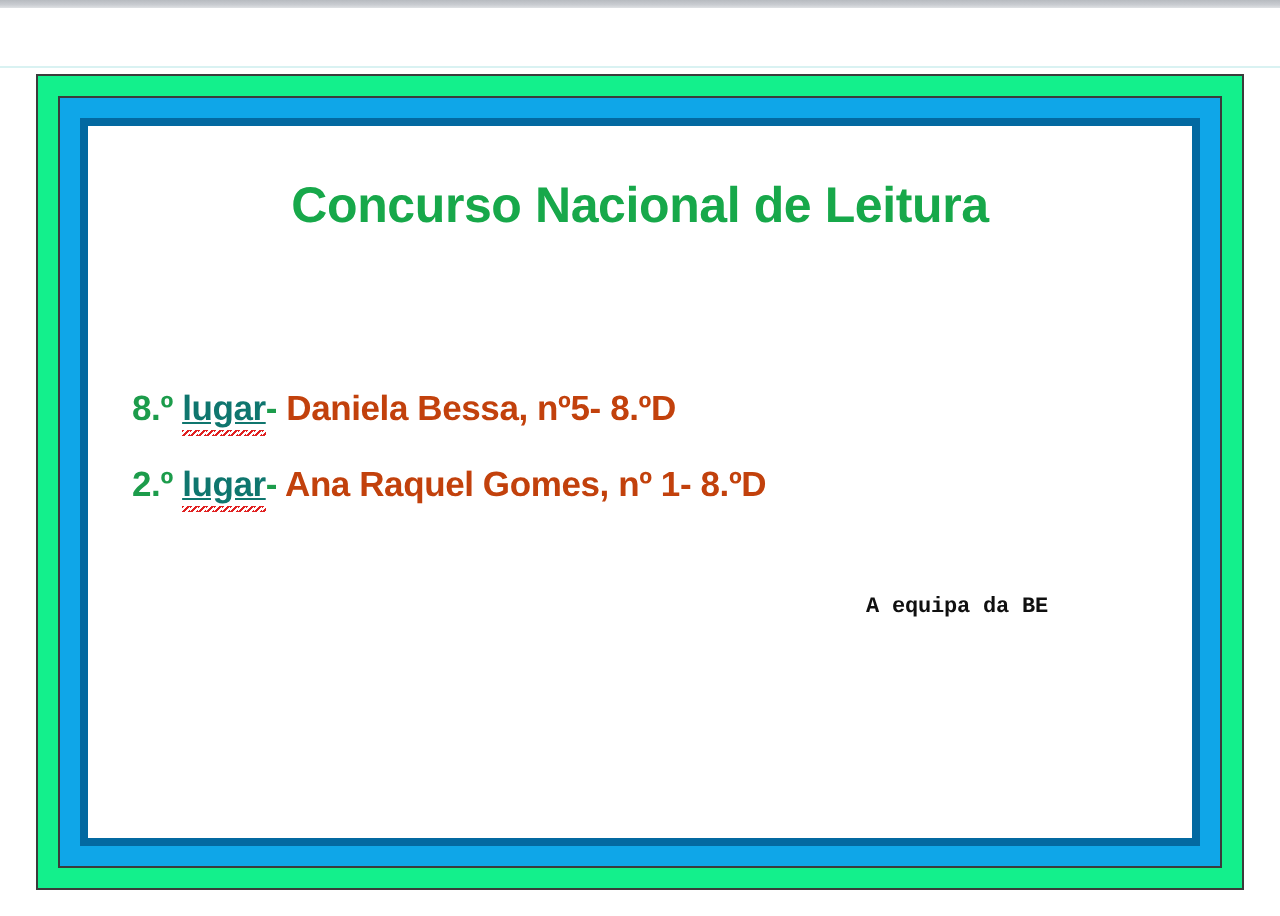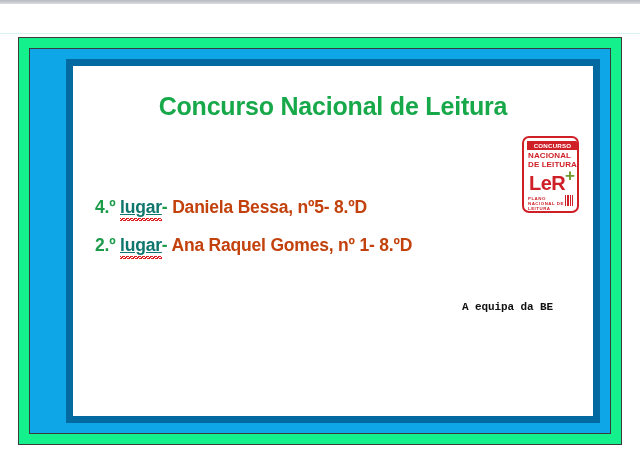--- a/index.html
+++ b/index.html
@@ -61,23 +61,22 @@
 
   
   .slide-canvas {
     position: absolute;
     left: 10px;
     top: 10px;
     right: 10px;
     bottom: 10px;
     box-sizing: border-box;
     background: #ffffff;
-    border: 7px solid #0369a1;
-    overflow: hidden;
-    margin-left: 26px;
+    border: 4px solid #0369a1;
+    overflow: hidden;
   }
 
   .slide-title {
     position: absolute;
     left: 0;
     top: 26px;
     width: 100%;
     text-align: center;
     color: #17A84A;
     font-size: 25px;
@@ -236,34 +235,25 @@
 <div class="page-hairline"></div>
 
 <div class="slide-frame">
   <div class="slide-frame-inner">
     <div class="slide-canvas">
 
       <div class="slide-title">Concurso Nacional de Leitura</div>
 
 
       <div class="winner-line l1">
-        <span class="rank-label">4.º </span><span class="spellcheck">lugar</span><span class="rank-label">- </span><span class="winner-name">Daniela Bessa, nº5- 8.ºD</span>
+        <span class="rank-label">8.º </span><span class="spellcheck">lugar</span><span class="rank-label">- </span><span class="winner-name">Daniela Bessa, nº5- 8.ºD</span>
       </div>
 
       <div class="winner-line l2">
         <span class="rank-label">2.º </span><span class="spellcheck">lugar</span><span class="rank-label">- </span><span class="winner-name">Ana Raquel Gomes, nº 1- 8.ºD</span>
       </div>
 
-      <div class="logo">
-        <div class="logo-banner">CONCURSO</div>
-        <div class="logo-line2">NACIONAL</div>
-        <div class="logo-line3">DE LEITURA</div>
-        <div class="logo-ler">LeR</div>
-        <div class="logo-plus">+</div>
-        <div class="logo-footer">PLANO NACIONAL DE LEITURA</div>
-        <div class="logo-barcode"></div>
-      </div>
 
       <div class="closing c2">A equipa da BE</div>
 
     </div>
   </div>
 </div>
 
 </body></html>

